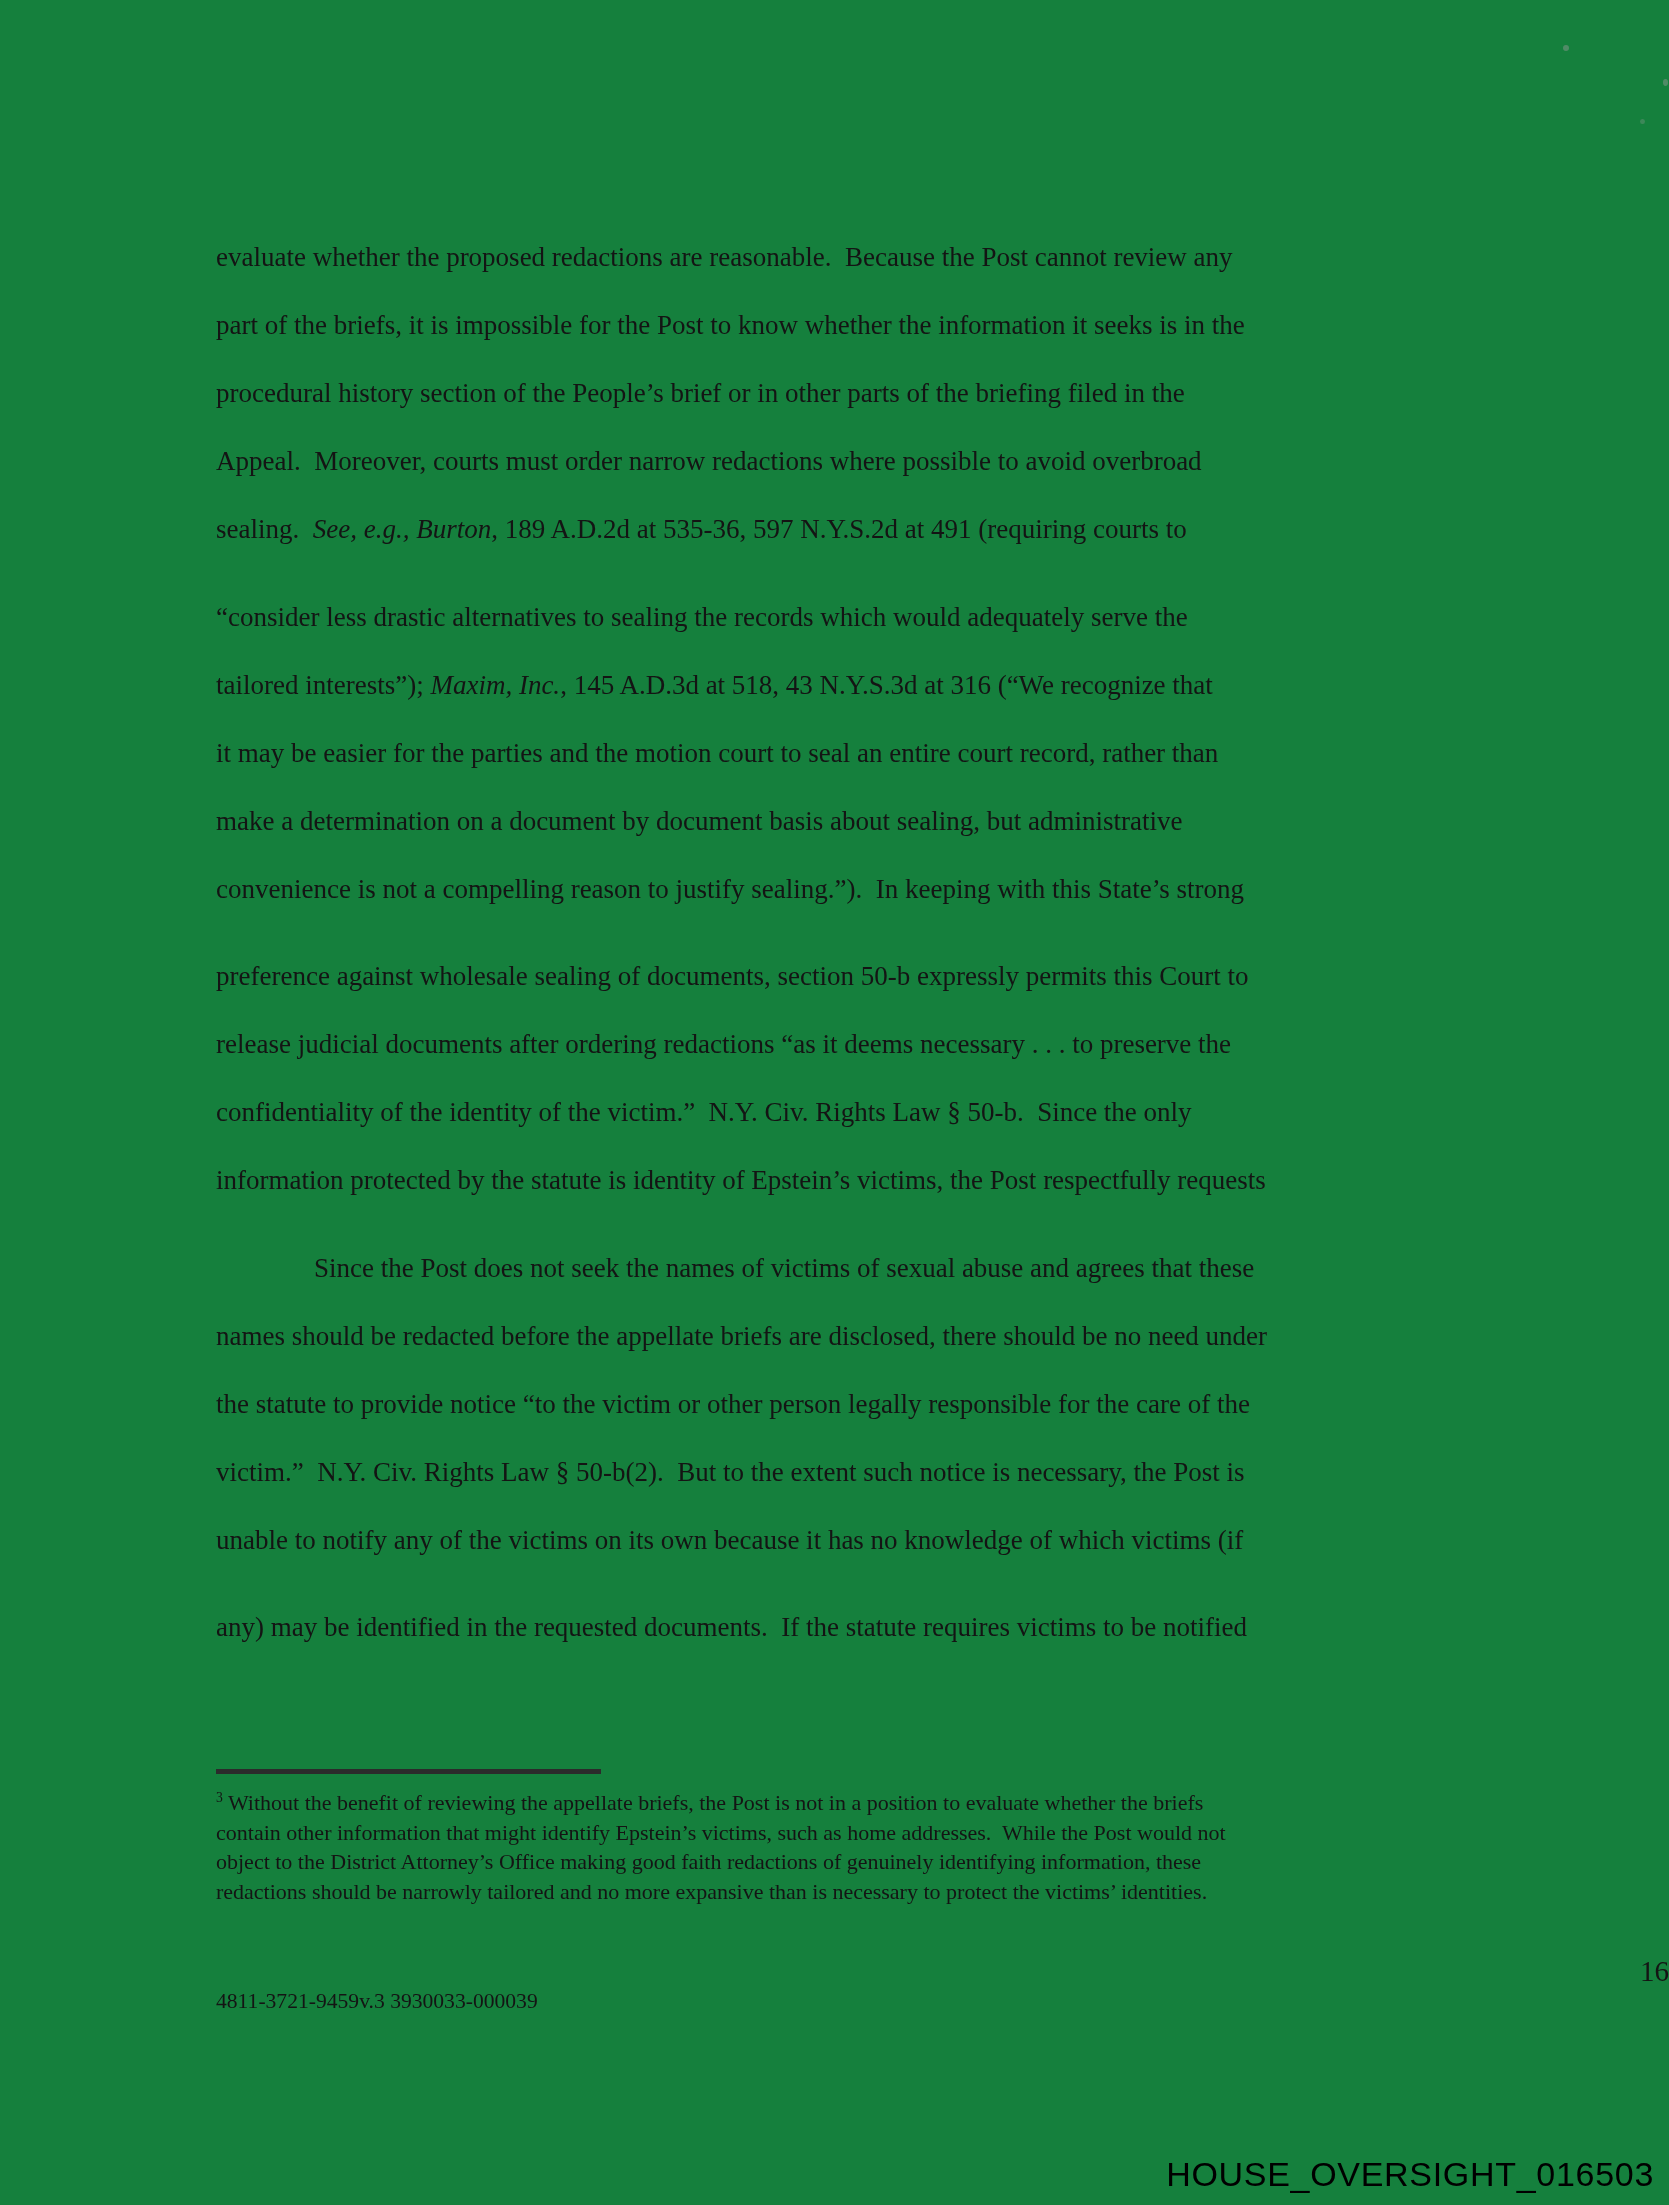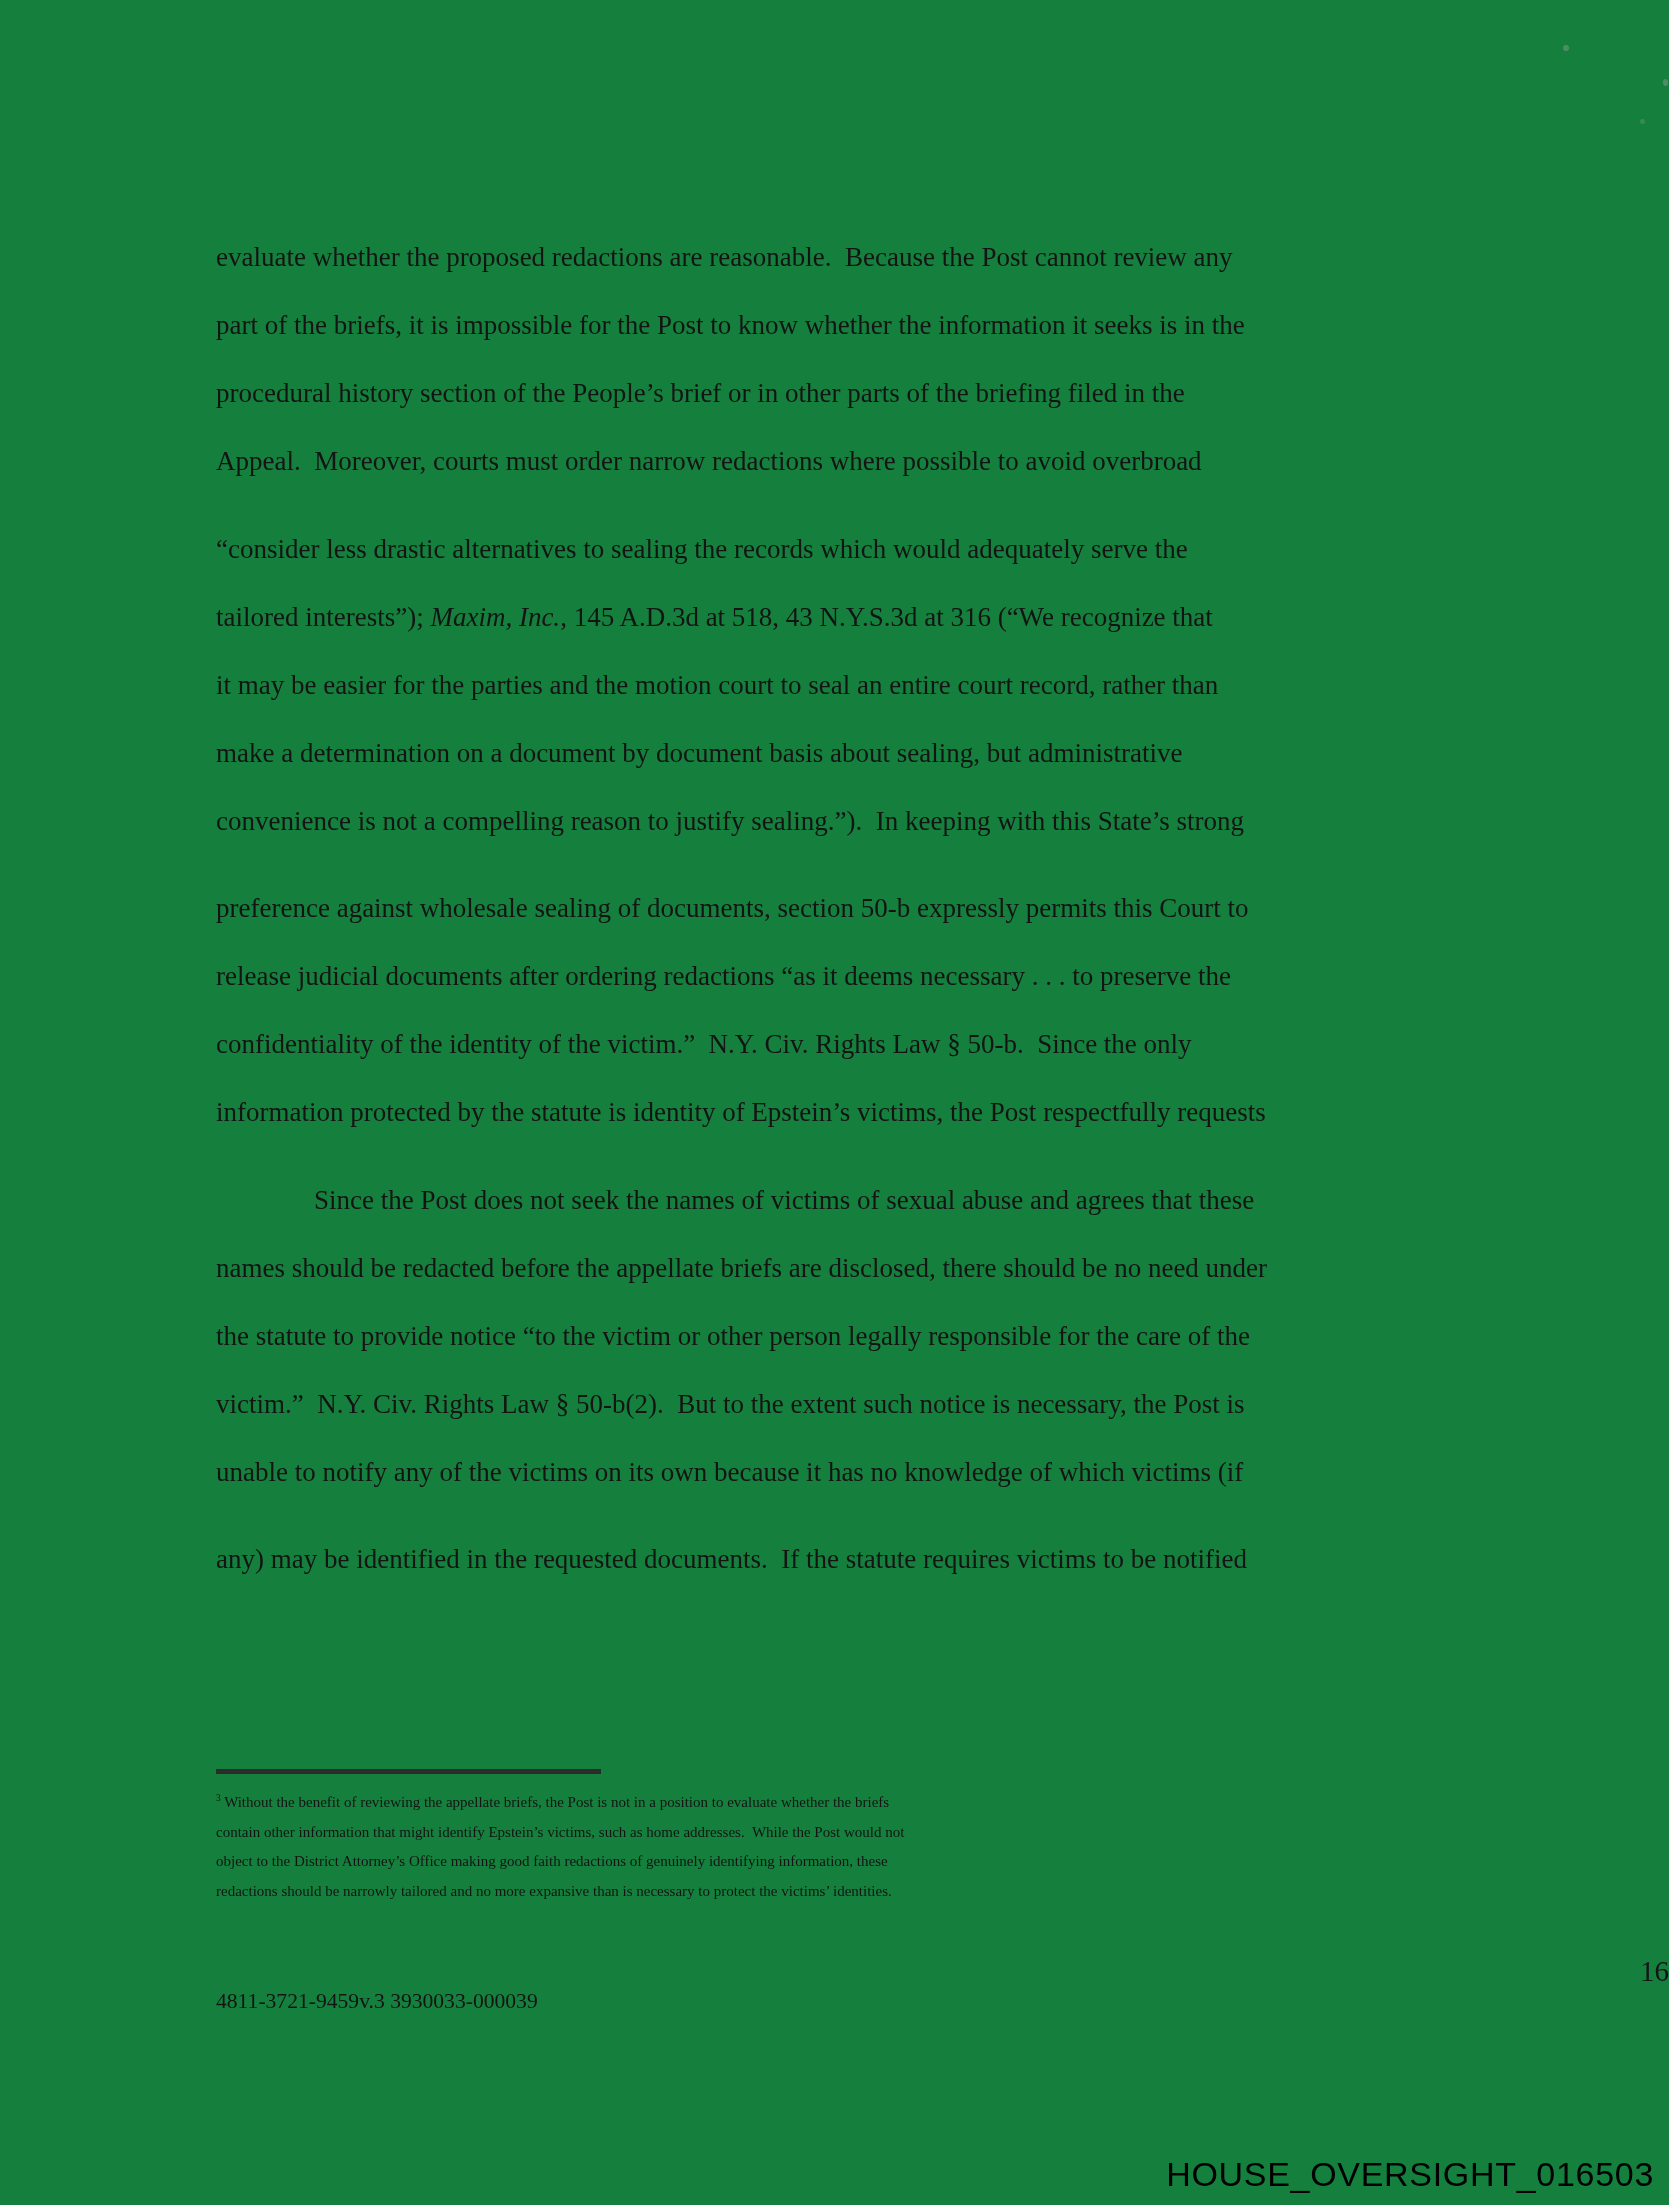--- a/index.html
+++ b/index.html
@@ -44,21 +44,21 @@
     top: 1769px;
     width: 385px;
     height: 4.6px;
     background: #2b2b2b;
   }
   .footnote {
     position: absolute;
     left: 216px;
     top: 1788px;
     width: 1237px;
-    font-size: 15px;
+    font-size: 22px;
   }
   .footnote .line {
     height: 29.5px;
     line-height: 29.5px;
     white-space: pre;
   }
   
   .page-number {
     position: absolute;
     left: 0;
@@ -97,20 +97,21 @@
 <body>
 
 <div class="page">
 
   <div class="body-text">
     <div>
         <div class="line"><span>evaluate whether the proposed redactions are reasonable.  Because the Post cannot review any</span></div>
         <div class="line"><span>part of the briefs, it is impossible for the Post to know whether the information it seeks is in the</span></div>
         <div class="line"><span>procedural history section of the People’s brief or in other parts of the briefing filed in the</span></div>
         <div class="line"><span>Appeal.  Moreover, courts must order narrow redactions where possible to avoid overbroad</span></div>
+        <div class="line"><span>sealing.  </span><span class="it">See, e.g., Burton</span><span>, 189 A.D.2d at 535-36, 597 N.Y.S.2d at 491 (requiring courts to</span></div>
         <div class="line gap"><span>“consider less drastic alternatives to sealing the records which would adequately serve the</span></div>
         <div class="line"><span>tailored interests”); </span><span class="it">Maxim, Inc.</span><span>, 145 A.D.3d at 518, 43 N.Y.S.3d at 316 (“We recognize that</span></div>
         <div class="line"><span>it may be easier for the parties and the motion court to seal an entire court record, rather than</span></div>
         <div class="line"><span>make a determination on a document by document basis about sealing, but administrative</span></div>
         <div class="line"><span>convenience is not a compelling reason to justify sealing.”).  In keeping with this State’s strong</span></div>
         <div class="line gap"><span>preference against wholesale sealing of documents, section 50-b expressly permits this Court to</span></div>
         <div class="line"><span>release judicial documents after ordering redactions “as it deems necessary . . . to preserve the</span></div>
         <div class="line"><span>confidentiality of the identity of the victim.”  N.Y. Civ. Rights Law § 50-b.  Since the only</span></div>
         <div class="line"><span>information protected by the statute is identity of Epstein’s victims, the Post respectfully requests</span></div>
       </div>

